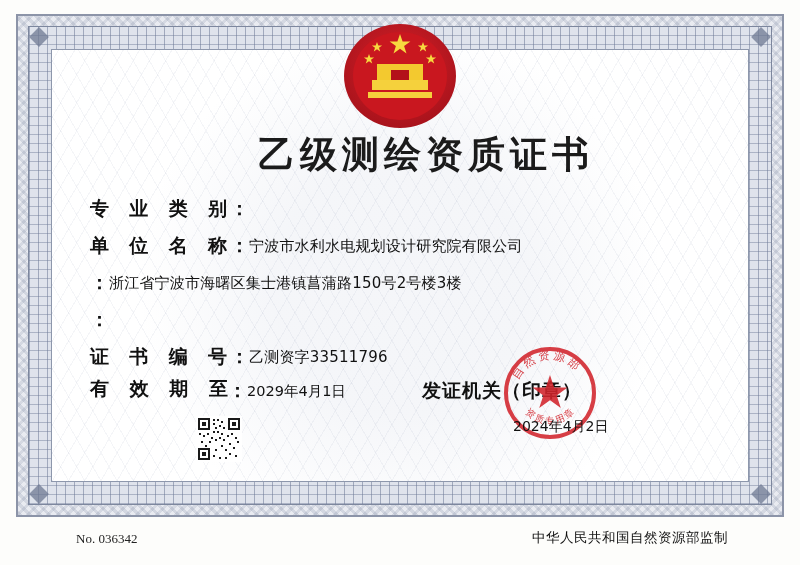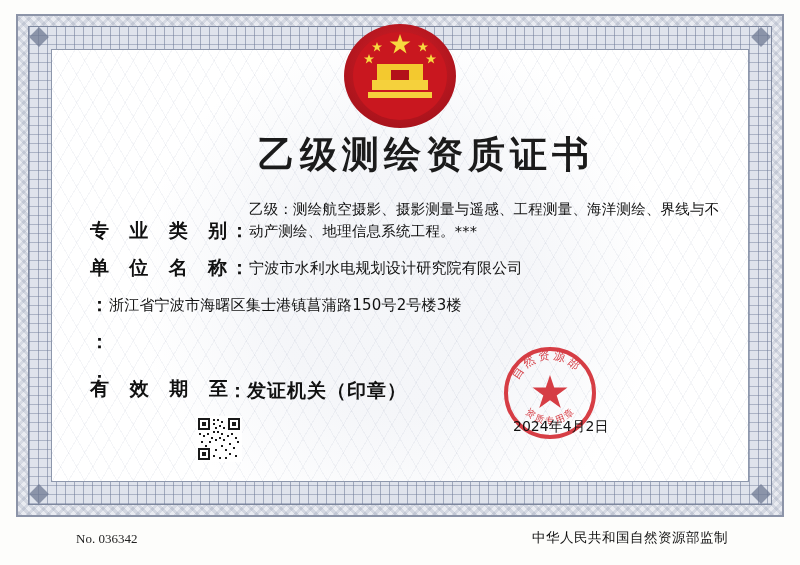--- a/index.html
+++ b/index.html
@@ -293,47 +293,49 @@
     </svg>
   </div>
 
   <div class="title">乙级测绘资质证书</div>
 
   <div class="fields">
 
     <div class="row">
       <div class="row-label">专业类别</div>
       <div class="row-colon">：</div>
-      <div class="row-value">乙级：测绘航空摄影、摄影测量与遥感、工程测量、海洋测绘、界线与不动产测绘、地理信息系统工程。***</div>
     </div>
 
     <div class="row">
       <div class="row-label">单位名称</div>
       <div class="row-colon">：</div>
       <div class="row-value big">宁波市水利水电规划设计研究院有限公司</div>
     </div>
 
     <div class="row">
       <div class="row-colon">：</div>
       <div class="row-value big">浙江省宁波市海曙区集士港镇菖蒲路150号2号楼3楼</div>
     </div>
 
     <div class="row">
       <div class="row-colon">：</div>
     </div>
 
     <div class="row">
+      <div class="row-label">证书编号</div>
       <div class="row-colon">：</div>
+      <div class="row-value big">乙测资字33511796</div>
     </div>
   </div>
 
   <div class="bottom-line">
     <div class="bl-inner">
       <div class="bl-label">有效期至</div>
       <div class="bl-colon">：</div>
+      <div class="bl-value">2029年4月1日</div>
       <div class="issuer-label">发证机关（印章）</div>
     </div>
   </div>
 
   <div class="seal">
     <svg viewBox="0 0 96 96" width="96" height="96">
       <circle cx="48" cy="48" r="44" fill="none" stroke="#d2242c" stroke-width="4"></circle>
       <polygon points="48,30 52.2,42.6 65.5,42.6 54.7,50.4 58.8,63 48,55.2 37.2,63 41.3,50.4 30.5,42.6 43.8,42.6" fill="#d2242c"></polygon>
       <path id="sealArcTop" d="M 14 48 A 34 34 0 0 1 82 48" fill="none"></path>
       <text font-family="DejaVu Serif, serif" font-size="11.5" fill="#d2242c" letter-spacing="3">

